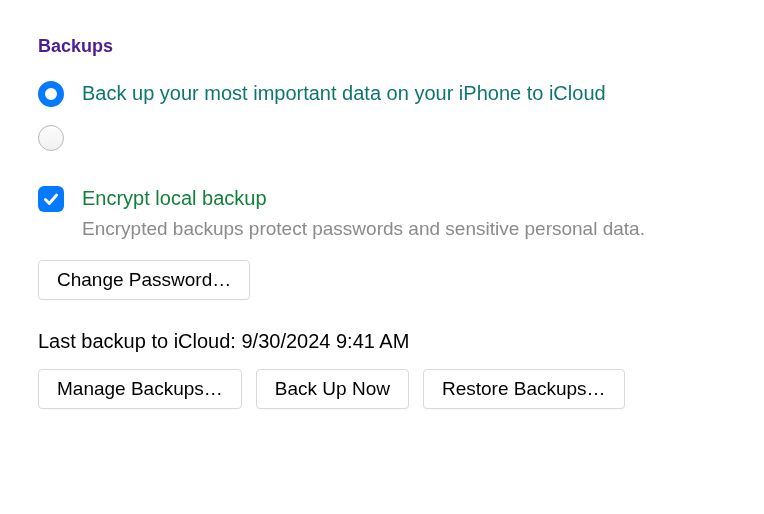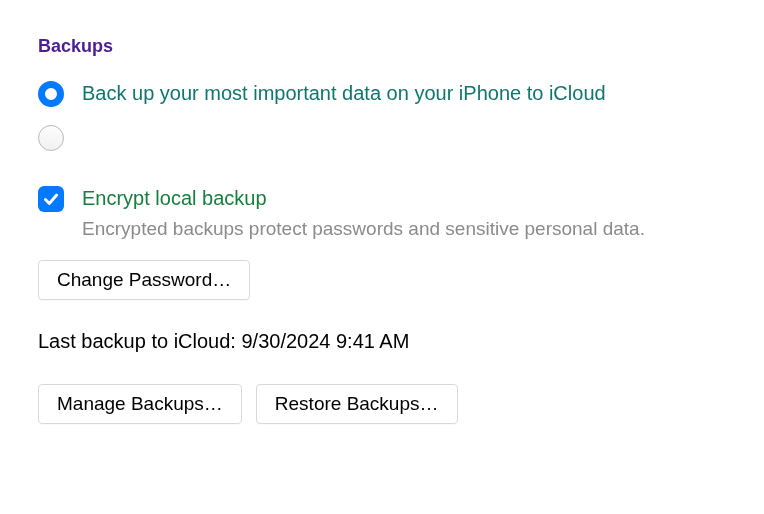--- a/index.html
+++ b/index.html
@@ -70,21 +70,21 @@
       background: #fff;
       border: 1px solid #d9d9d9;
       border-radius: 4px;
       padding: 8px 18px;
       cursor: pointer;
       box-shadow: 0 1px 0 rgba(0,0,0,0.02);
     }
     .change-pw-row { margin-top: 18px; }
     .status-row {
       margin-top: 28px;
-      margin-bottom: 29px;
+      margin-bottom: 14px;
       color: #000;
     }
     .button-row {
       display: flex;
       gap: 14px;
     }
   </style>
 </head>
 <body>
 
@@ -112,14 +112,15 @@
 </div>
 
 <div class="change-pw-row">
   <button class="btn">Change Password…</button>
 </div>
 
 <div class="status-row">Last backup to iCloud: 9/30/2024 9:41 AM</div>
 
 <div class="button-row">
   <button class="btn">Manage Backups…</button>
+  <button class="btn">Back Up Now</button>
   <button class="btn">Restore Backups…</button>
 </div>
 
 </body></html>

